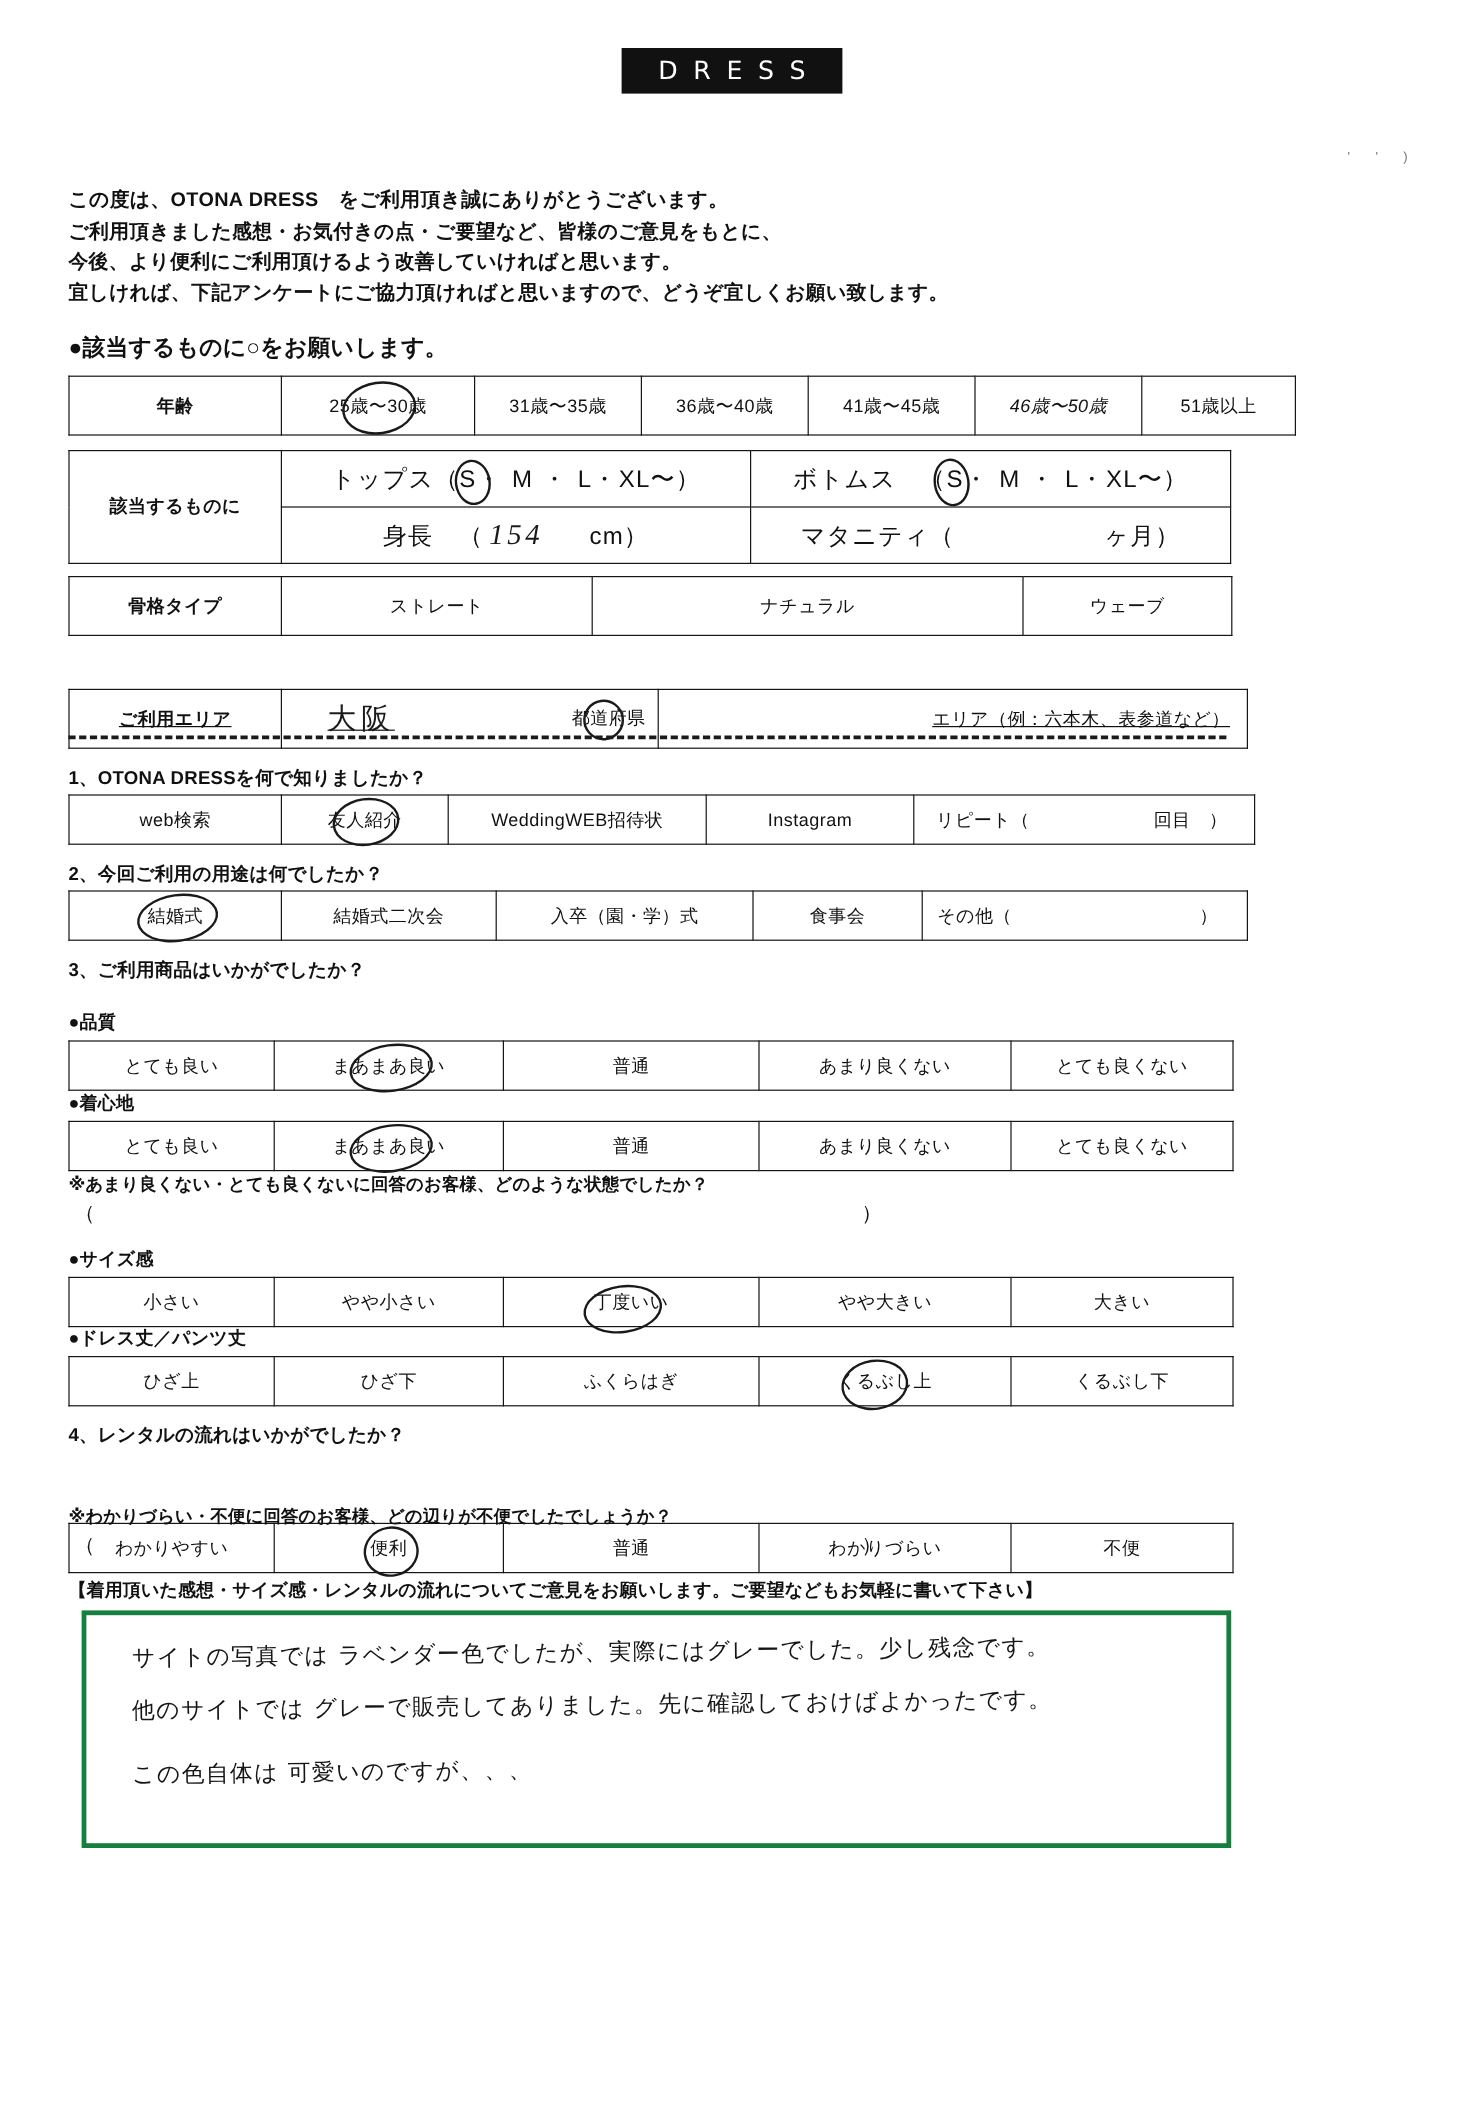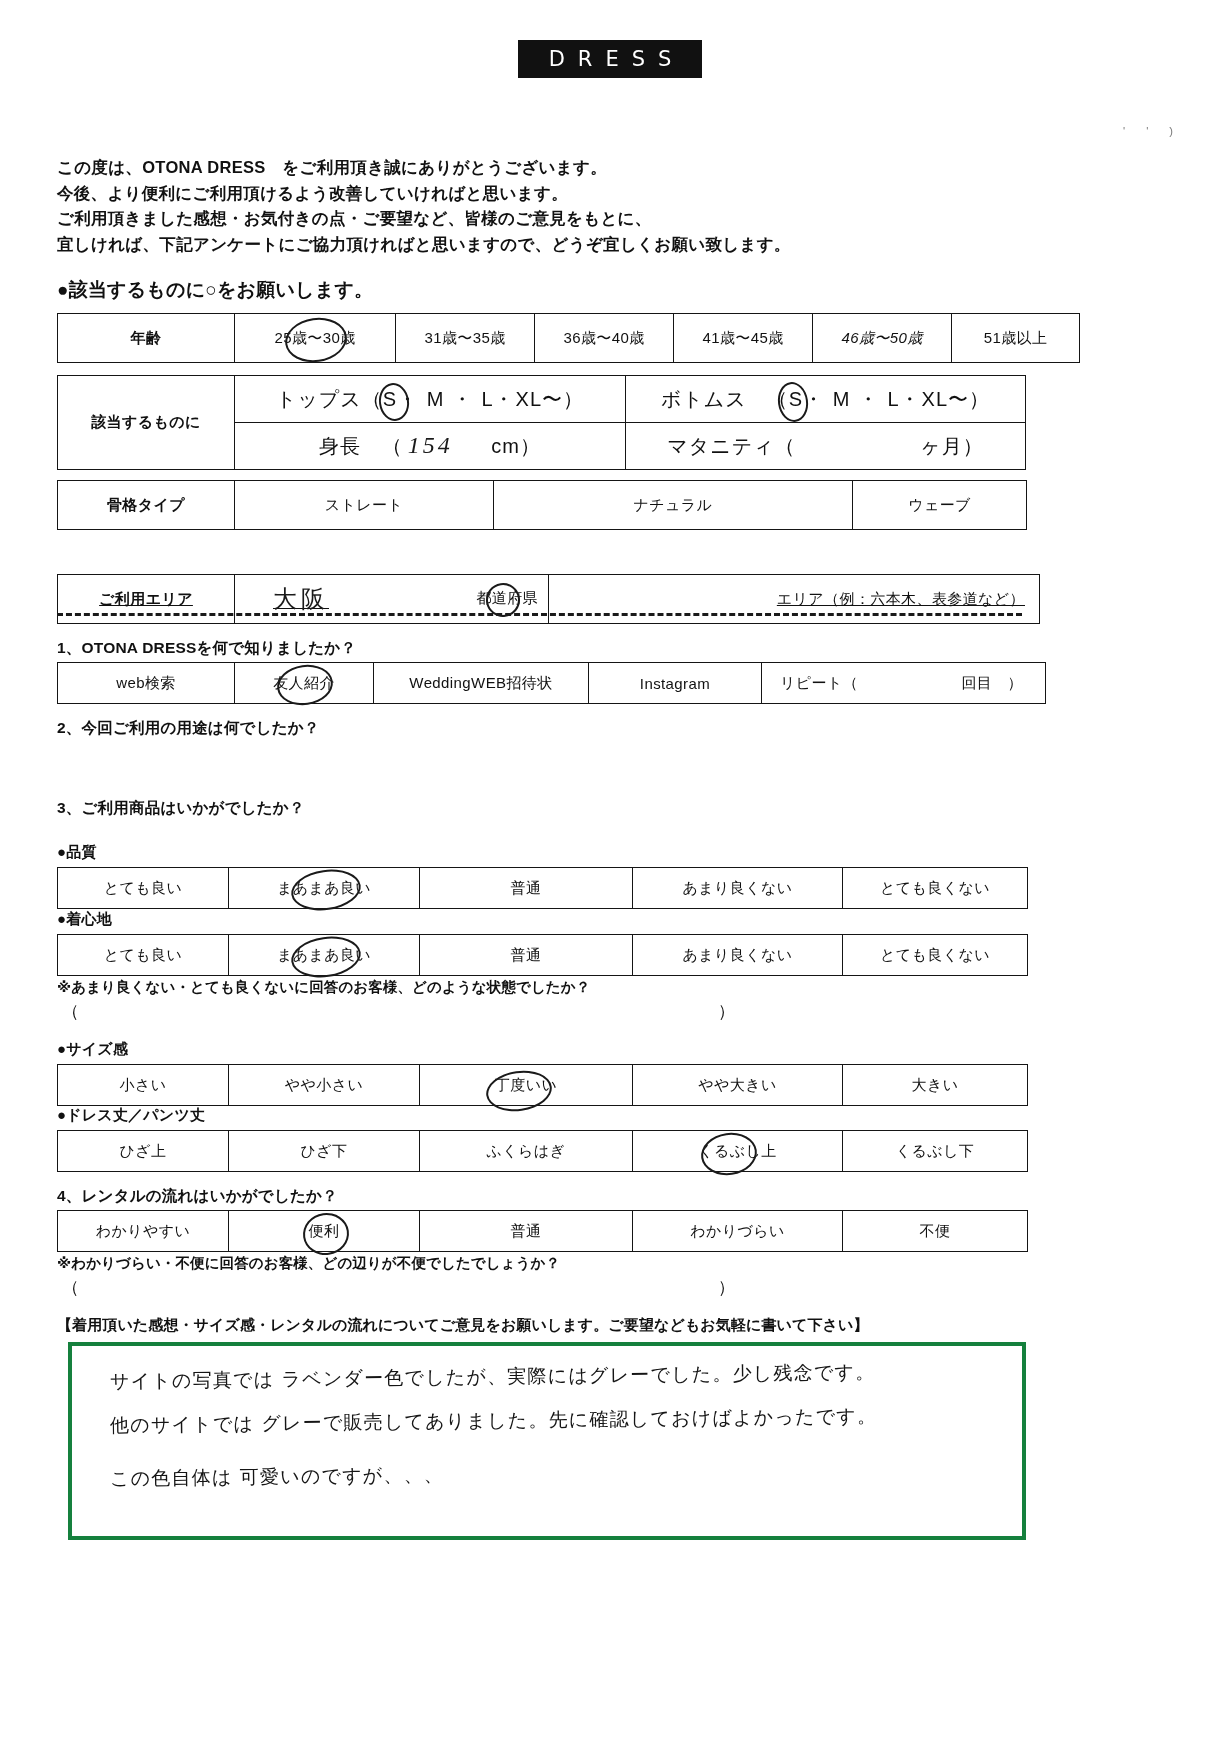--- a/index.html
+++ b/index.html
@@ -145,22 +145,22 @@
 
 <div class="page">
 
   <div class="logo-wrap">
     <div class="logo-dress">DRESS</div>
   </div>
   <div class="scan-mark">' ' )</div>
 
   <div class="intro">
     <div>この度は、OTONA DRESS　をご利用頂き誠にありがとうございます。</div>
+    <div>ご利用頂きました感想・お気付きの点・ご要望など、皆様のご意見をもとに、</div>
     <div>今後、より便利にご利用頂けるよう改善していければと思います。</div>
-    <div>ご利用頂きました感想・お気付きの点・ご要望など、皆様のご意見をもとに、</div>
     <div>宜しければ、下記アンケートにご協力頂ければと思いますので、どうぞ宜しくお願い致します。</div>
   </div>
 
   <div class="abs bullet-head" style="left:57px;top:277px;">●該当するものに○をお願いします。</div>
 
   <div class="abs" style="left:57px;top:313px;">
     <table class="f">
       <tbody>
           <tr>
         <td class="lbl h48" style="width:176px;">年齢</td>
@@ -258,20 +258,39 @@
         <td class="h40" style="width:265px;text-align:left;padding-left:18px;position:relative;">
           <span>リピート（</span>
           <span style="position:absolute;right:22px;top:11px;">回目　）</span>
         </td>
       </tr>
     </tbody>
       </table>
   </div>
 
   <div class="abs q-head" style="left:57px;top:718px;">2、今回ご利用の用途は何でしたか？</div>
+  <div class="abs" style="left:57px;top:742px;">
+    <table class="f">
+      <tbody>
+          <tr>
+        <td class="h40" style="width:176px;">
+          <span>結婚式</span>
+          <span class="circle" style="left:56px;top:2px;width:64px;height:36px;"></span>
+        </td>
+        <td class="h40" style="width:178px;">結婚式二次会</td>
+        <td class="h40" style="width:213px;">入卒（園・学）式</td>
+        <td class="h40" style="width:140px;">食事会</td>
+        <td class="h40" style="width:258px;text-align:left;padding-left:12px;position:relative;">
+          <span>その他（</span>
+          <span style="position:absolute;right:24px;top:11px;">）</span>
+        </td>
+      </tr>
+    </tbody>
+      </table>
+  </div>
 
   <div class="abs q-head" style="left:57px;top:798px;">3、ご利用商品はいかがでしたか？</div>
 
   <div class="abs sub-head" style="left:57px;top:843px;">●品質</div>
   <div class="abs" style="left:57px;top:867px;">
     <table class="f">
       <tbody>
           <tr>
         <td class="h40" style="width:170px;">とても良い</td>
         <td class="h40" style="width:190px;">
@@ -339,21 +358,21 @@
           <span>くるぶし上</span>
           <span class="circle" style="left:68px;top:2px;width:52px;height:38px;"></span>
         </td>
         <td class="h40" style="width:184px;">くるぶし下</td>
       </tr>
     </tbody>
       </table>
   </div>
 
   <div class="abs q-head" style="left:57px;top:1186px;">4、レンタルの流れはいかがでしたか？</div>
-  <div class="abs" style="left:57px;top:1210px;">
+  <div class="abs" style="left:57px;top:1269px;">
     <table class="f">
       <tbody>
           <tr>
         <td class="h40" style="width:170px;">わかりやすい</td>
         <td class="h40" style="width:190px;">
           <span>便利</span>
           <span class="circle" style="left:74px;top:2px;width:42px;height:38px;"></span>
         </td>
         <td class="h40" style="width:212px;">普通</td>
         <td class="h40" style="width:209px;">わかりづらい</td>

